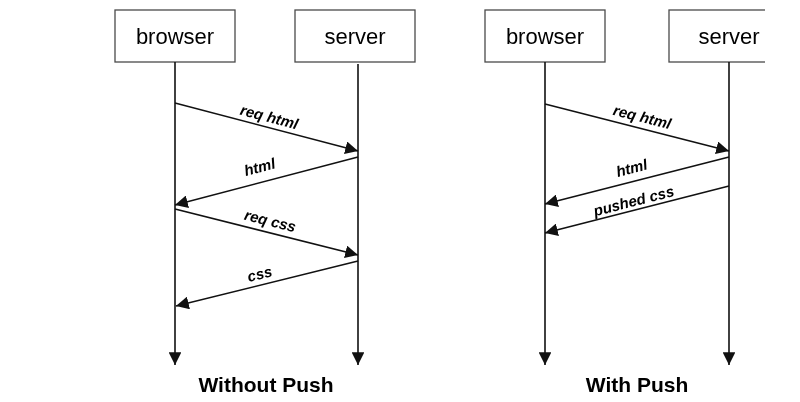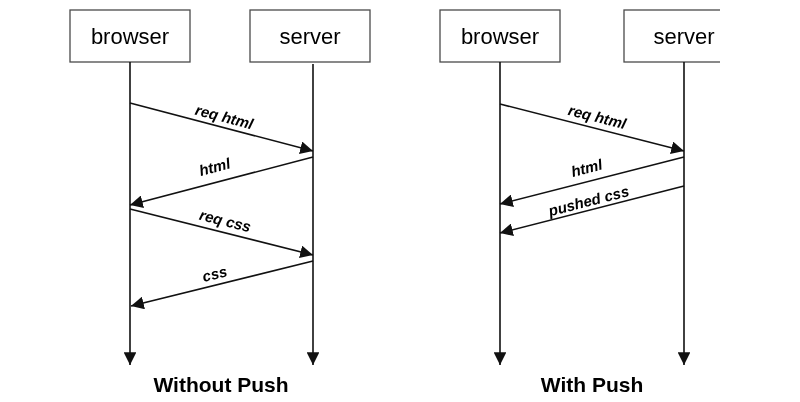--- a/index.html
+++ b/index.html
@@ -7,20 +7,21 @@
     padding: 0;
     background: #ffffff;
   }
   .stage {
     position: relative;
     width: 720px;
     height: 402px;
     background: #ffffff;
     overflow: hidden;
     font-family: "Liberation Sans", sans-serif;
+    padding-left: 45px;
   }
   svg { display: block; }
   svg text {
     font-family: "Liberation Sans", sans-serif;
     fill: #000000;
   }
   .participant-box {
     fill: #ffffff;
     stroke: #4a4a4a;
     stroke-width: 1.3;

